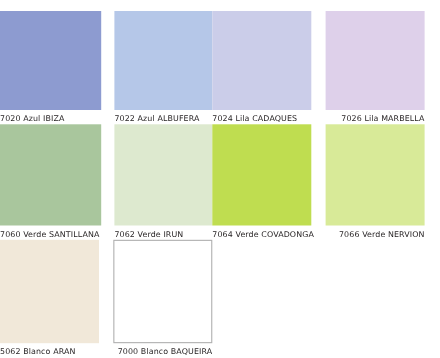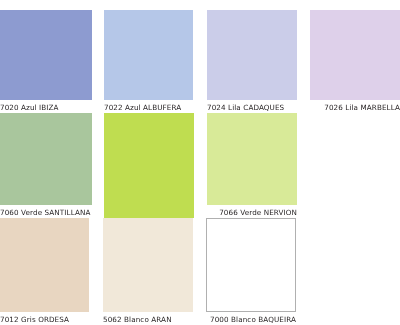--- a/index.html
+++ b/index.html
@@ -32,21 +32,21 @@
   .swatch-row.row-2 { height: 107px; }
 
   .swatch-cell {
     position: relative;
     box-sizing: border-box;
     display: flex;
     flex-direction: column;
   }
   
   .col-0 { width: 92px; margin-left: 0px; margin-right: 12px; }
-  .col-1 { width: 89px; margin-right: 14px; }
+  .col-1 { width: 89px; }
   .col-2 { width: 90px; margin-right: 13px; justify-content: center; }
   .col-3 { width: 90px; margin-right: 0px; align-items: flex-end; }
 
   .swatch-chip {
     width: 100%;
     flex: 1 1 auto;
     box-sizing: border-box;
   }
   .swatch-chip.bordered {
     border: 1px solid #b0b0b0;
@@ -82,33 +82,34 @@
       <div class="swatch-cell col-3">
         <div class="swatch-chip" style="background-color: rgb(222, 208, 234);"></div>
         <div class="swatch-label">7026 Lila MARBELLA</div>
       </div>
     </div>
     <div class="swatch-row row-1">
       <div class="swatch-cell col-0">
         <div class="swatch-chip" style="background-color: rgb(169, 198, 157);"></div>
         <div class="swatch-label">7060 Verde SANTILLANA</div>
       </div>
+      <div class="swatch-cell col-1">
+        <div class="swatch-chip" style="background-color: rgb(221, 233, 207);"></div>
+        <div class="swatch-label">7062 Verde IRUN</div>
+      </div>
       <div class="swatch-cell col-2">
         <div class="swatch-chip" style="background-color: rgb(191, 221, 80);"></div>
+        <div class="swatch-label">7064 Verde COVADONGA</div>
       </div>
       <div class="swatch-cell col-3">
         <div class="swatch-chip" style="background-color: rgb(216, 234, 152);"></div>
         <div class="swatch-label">7066 Verde NERVION</div>
       </div>
     </div>
     <div class="swatch-row row-2">
-      <div class="swatch-cell col-1">
-        <div class="swatch-chip" style="background-color: rgb(232, 214, 193);"></div>
-        <div class="swatch-label">7012 Gris ORDESA</div>
-      </div>
       <div class="swatch-cell col-2">
         <div class="swatch-chip" style="background-color: rgb(241, 232, 217);"></div>
         <div class="swatch-label">5062 Blanco ARAN</div>
       </div>
       <div class="swatch-cell col-3">
         <div class="swatch-chip bordered" style="background-color: rgb(255, 255, 255); border-color: rgb(176, 176, 176);"></div>
         <div class="swatch-label">7000 Blanco BAQUEIRA</div>
       </div>
     </div>
   </div>

